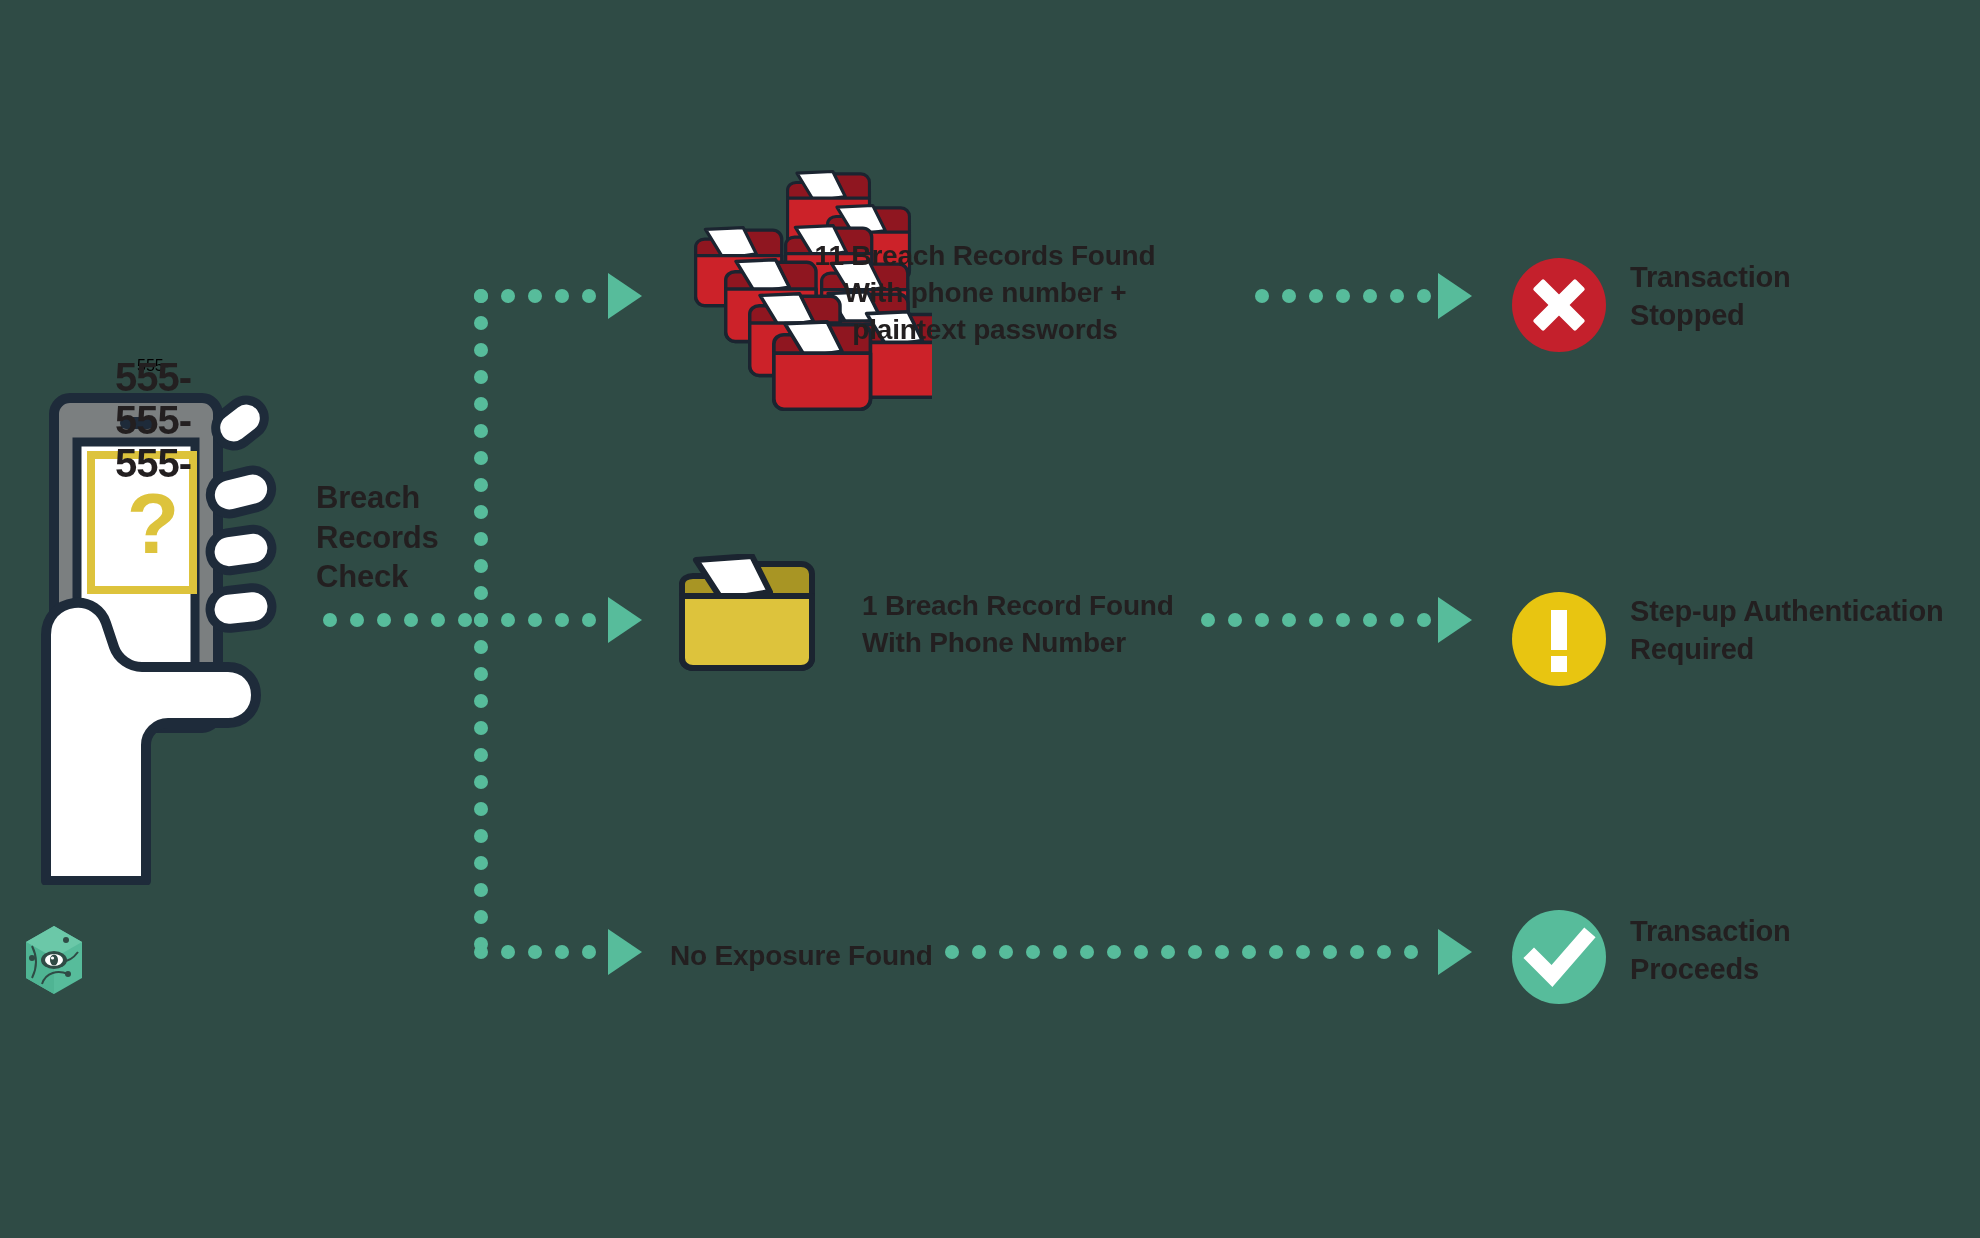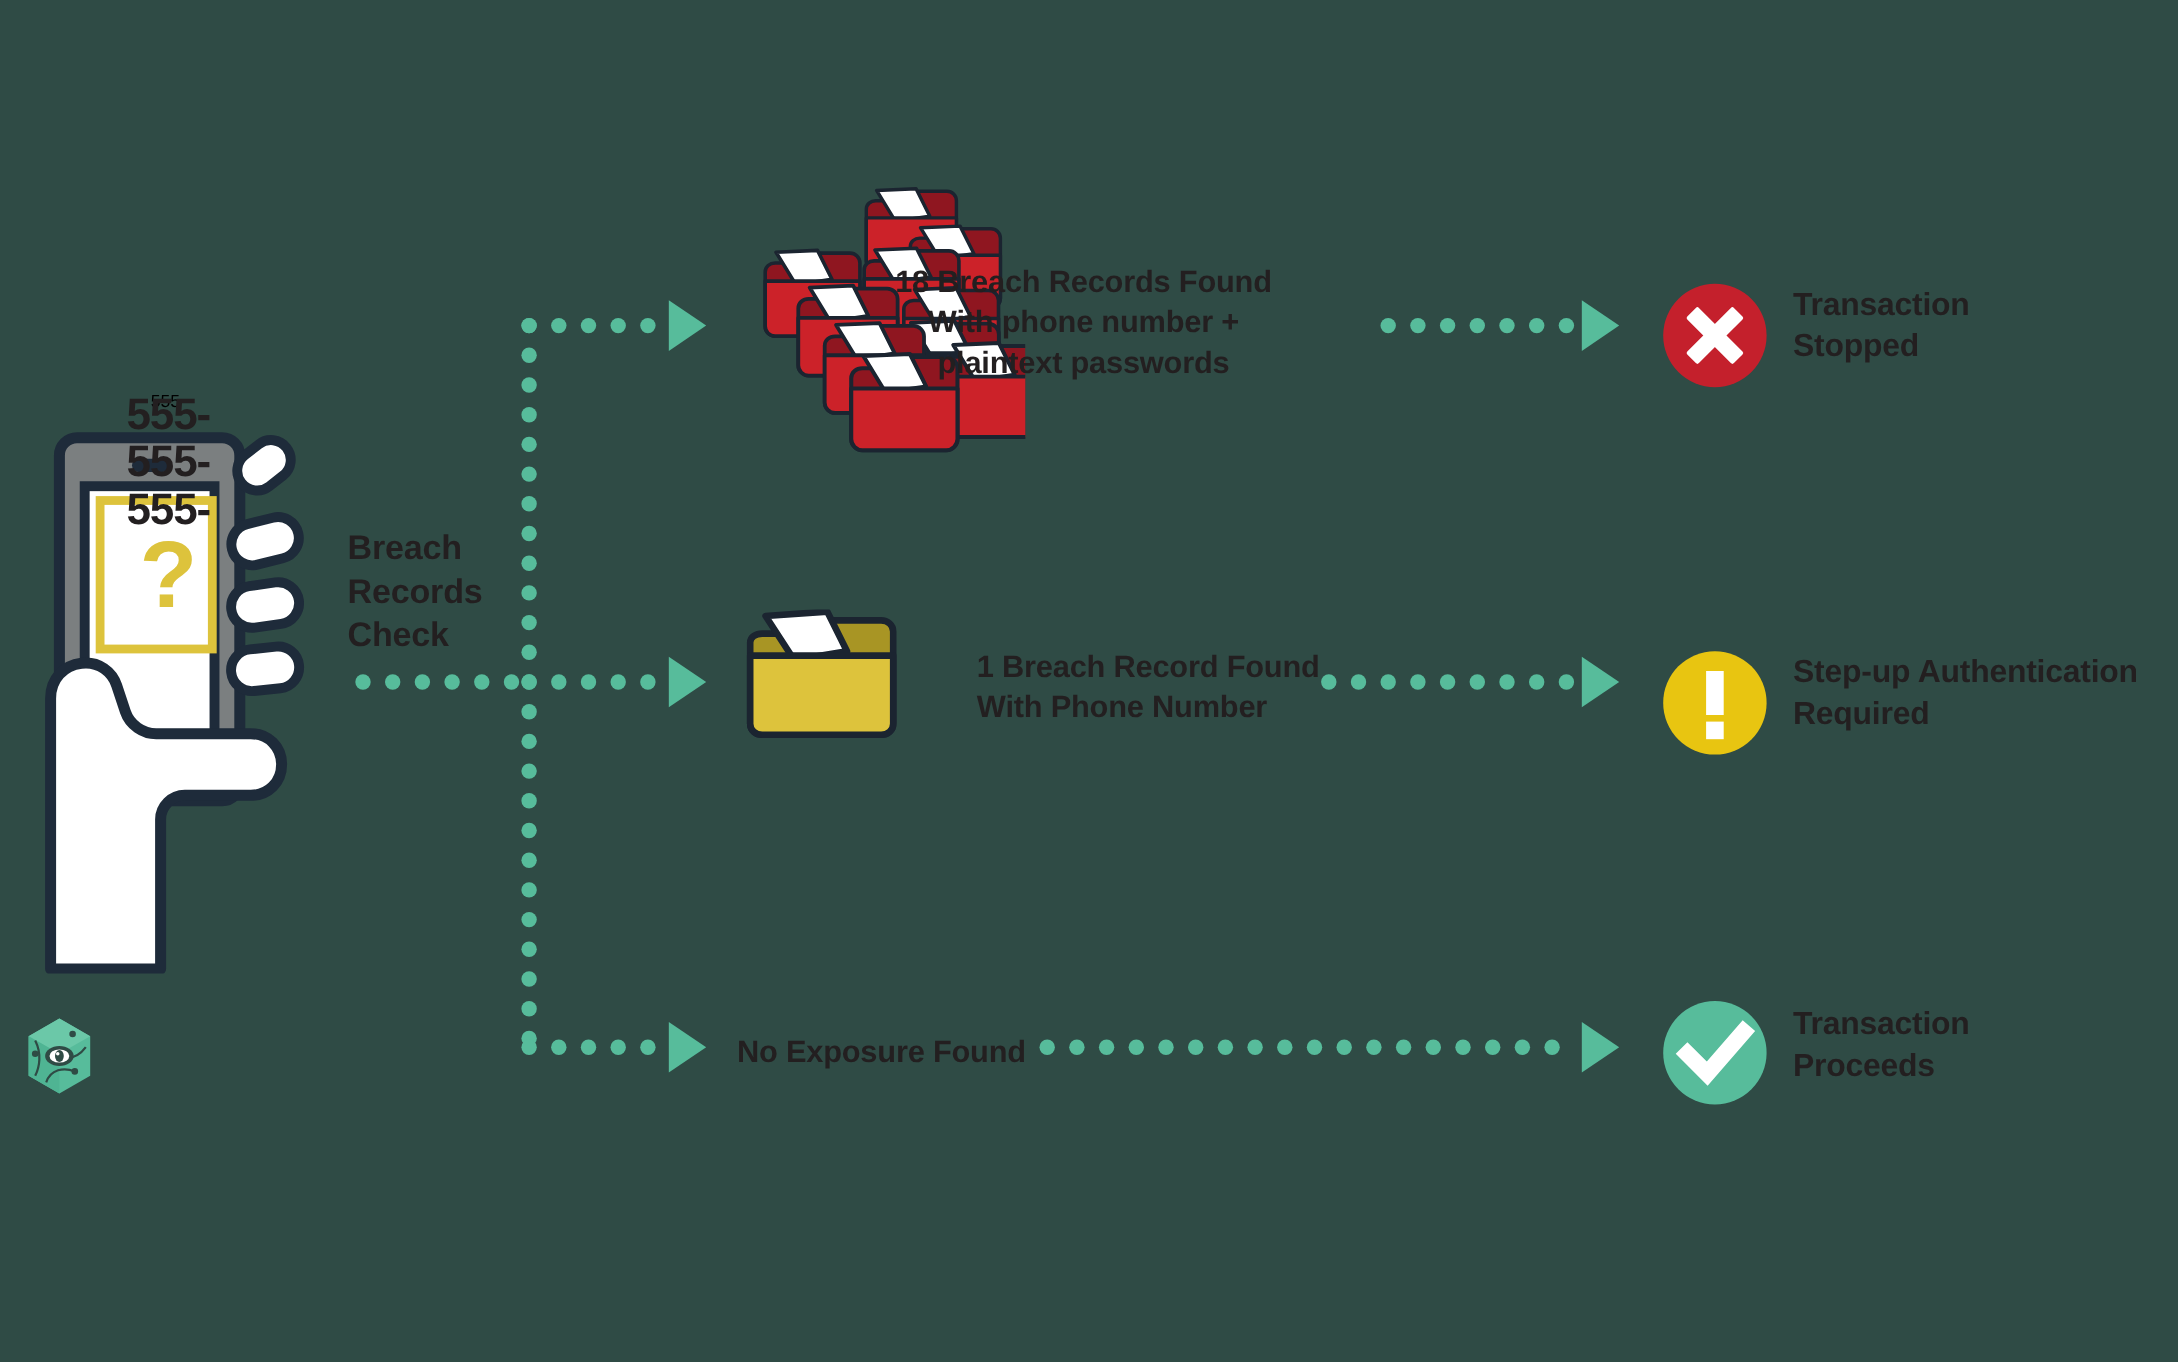--- a/index.html
+++ b/index.html
@@ -296,42 +296,42 @@
         </g>
       <g transform="translate(186,142) scale(0.90)">
           <use href="#fold"></use>
         </g>
       <g transform="translate(104,152) scale(0.92)">
           <use href="#fold"></use>
         </g>
     </svg>
   </div>
 
-  <div class="abs label lbl-result center" style="left:720px; top:238px; width:530px;">18 Breach Records Found
+  <div class="abs label lbl-result center" style="left:720px; top:238px; width:530px;">11 Breach Records Found
 With phone number +
 plaintext passwords</div>
 
   <div class="badge red" style="left:1512px; top:258px;">
     <span class="x-bar a"></span>
     <span class="x-bar b"></span>
   </div>
   <div class="abs label lbl-outcome" style="left:1630px; top:258px; width:330px;">Transaction
 Stopped</div>
 
   <div class="abs" style="left:678px; top:554px; width:138px; height:118px;">
     <svg width="138" height="118" viewBox="0 0 138 118" xmlns="http://www.w3.org/2000/svg">
       <path d="M4,30 L4,104 C4,110 9,114 15,114 L123,114 C129,114 134,110 134,104
                L134,20 C134,14 129,10 123,10 L60,10 L50,22 L15,22 C9,22 4,25 4,30 Z" fill="#A89524" stroke="#1B2430" stroke-width="6" stroke-linejoin="round"></path>
       <path d="M18,6 L74,2 L92,38 L44,46 Z" fill="#FFFFFF" stroke="#1B2430" stroke-width="6" stroke-linejoin="round"></path>
       <path d="M4,42 L4,104 C4,110 9,114 15,114 L123,114 C129,114 134,110 134,104
                L134,42 Z" fill="#DDC33C" stroke="#1B2430" stroke-width="6" stroke-linejoin="round"></path>
     </svg>
   </div>
 
-  <div class="abs label lbl-result" style="left:888px; top:588px; width:420px;">1 Breach Record Found
+  <div class="abs label lbl-result" style="left:862px; top:588px; width:420px;">1 Breach Record Found
 With Phone Number</div>
 
   <div class="badge yellow" style="left:1512px; top:592px;">
     <span class="bang-stem"></span>
     <span class="bang-dot"></span>
   </div>
   <div class="abs label lbl-outcome" style="left:1630px; top:592px; width:370px;">Step-up Authentication
 Required</div>
 
   <div class="abs label lbl-result" style="left:670px; top:938px; width:400px;">No Exposure Found</div>

